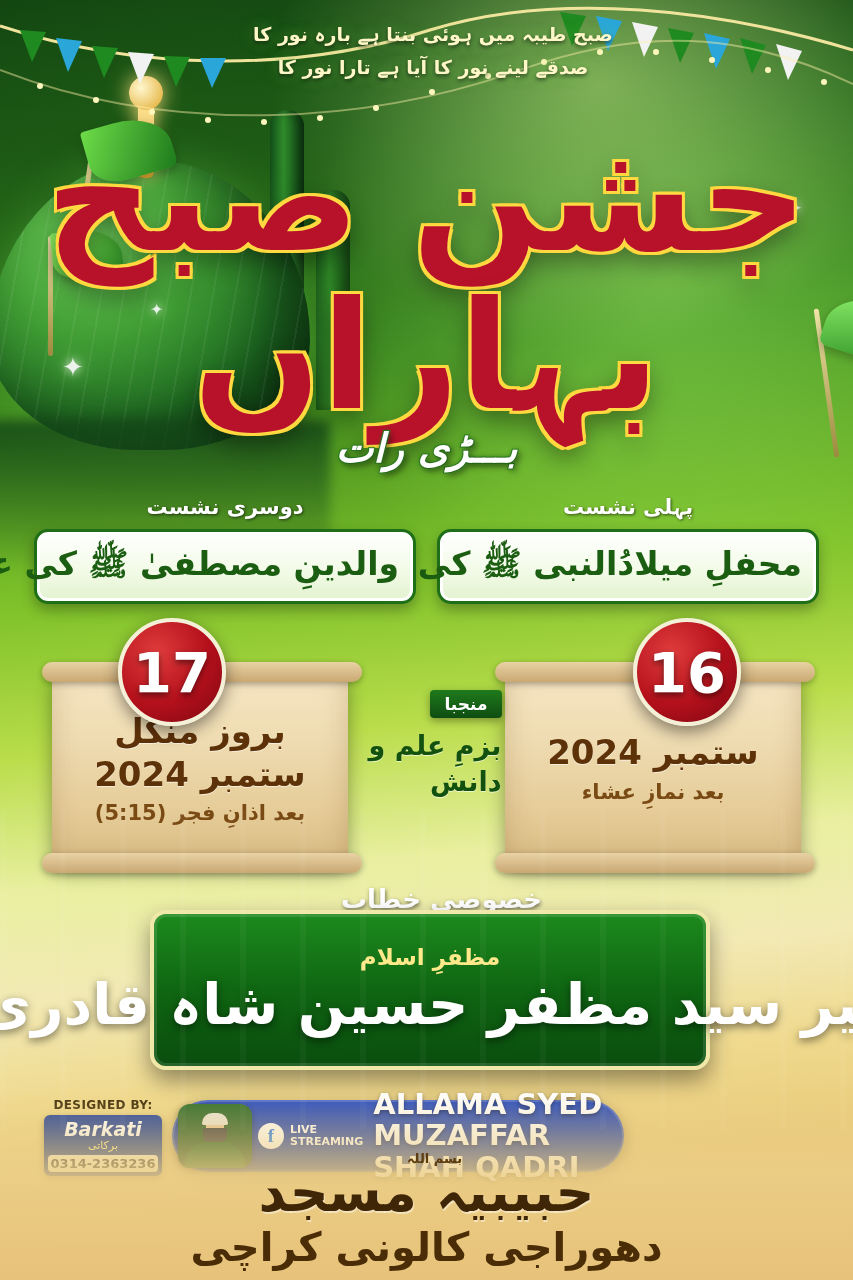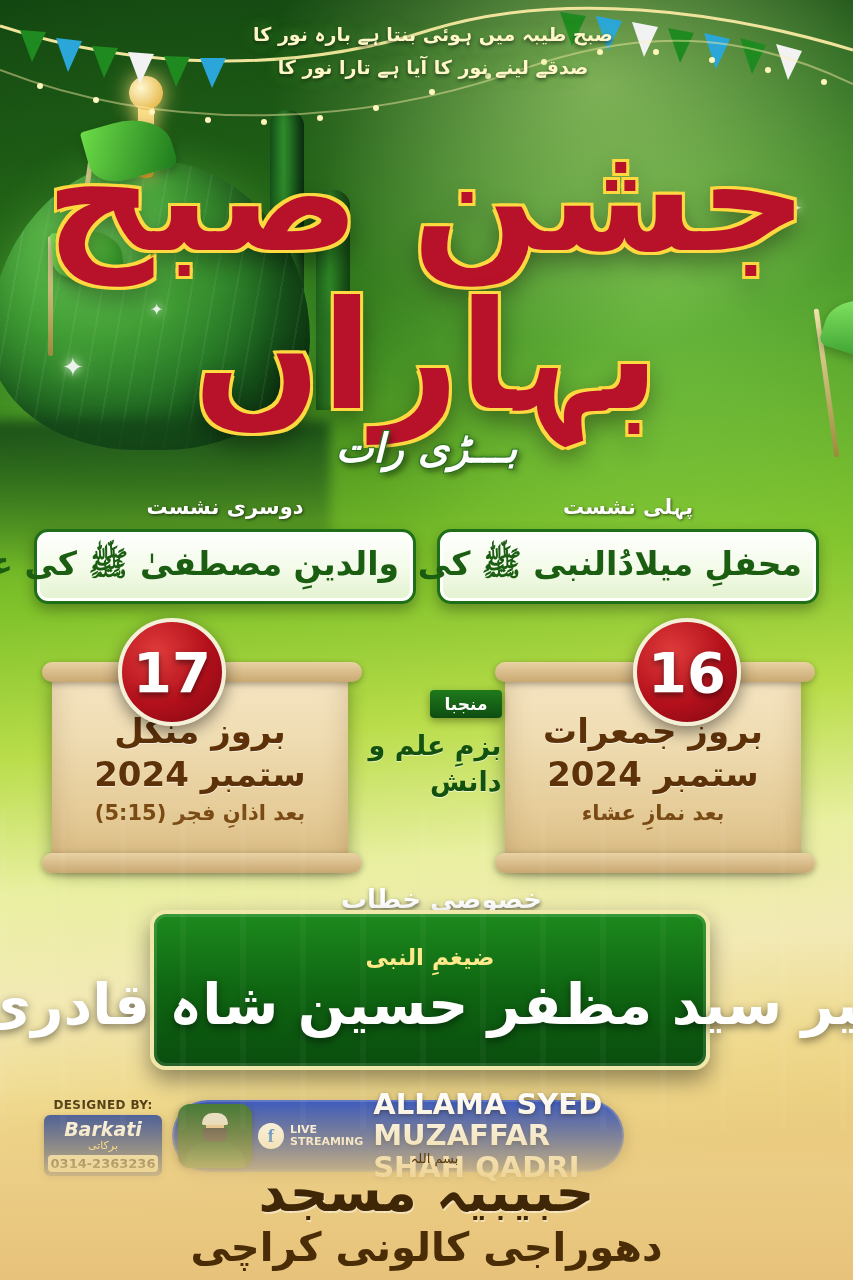--- a/index.html
+++ b/index.html
@@ -291,21 +291,21 @@
   .live-name {
     font-size: 29px; font-weight: bold; color: #fff; line-height: 1.08;
     text-shadow: 0 2px 4px rgba(0,0,0,.45);
   }
 
   
   .footer {
     position: absolute; left: 0; right: 0; bottom: 10px; text-align: center;
   }
   .footer-crest {
-    font-size: 13px; font-weight: normal; color: #5c3c0c; margin-bottom: -4px; padding-left: 16px;
+    font-size: 13px; font-weight: bold; color: #5c3c0c; margin-bottom: -4px; padding-left: 16px;
   }
   .footer-name {
     font-size: 54px; font-weight: bold; color: #3e2606;
     text-shadow: 1px 2px 0 rgba(255,255,255,.45);
     line-height: 1.15;
   }
   .footer-sub { font-size: 40px; font-weight: bold; color: #4a2d07; }
 
   .sand {
     position: absolute; left: 0; right: 0; bottom: 0; height: 190px;
@@ -410,21 +410,20 @@
       <div class="plaque">
         <div class="plaque-text rtl">والدینِ مصطفیٰ ﷺ کی عظمت و شان</div>
       </div>
     </div>
   </div>
 
   <div class="dates">
 
     <div class="scroll right">
       <div class="scroll-inner rtl">
-        <div class="scroll-main">بروز جمعرات</div>
         <div class="scroll-main">ستمبر 2024</div>
         <div class="scroll-sub">بعد نمازِ عشاء</div>
       </div>
     </div>
     <div class="daybadge b16">16</div>
 
     <div class="scroll left">
       <div class="scroll-inner rtl">
         <div class="scroll-main">بروز منگل</div>
         <div class="scroll-main">ستمبر 2024</div>
@@ -434,21 +433,21 @@
     <div class="daybadge b17">17</div>
 
     <div class="mid-ribbon rtl">
       <span class="ribbon-tag">منجبا</span>
       <div class="mid-text">بزمِ علم و دانش</div>
     </div>
   </div>
 
   <div class="khitab rtl">خصوصی خطاب</div>
   <div class="speaker-panel">
-    <div class="speaker-pre rtl">ضیغمِ النبی</div>
+    <div class="speaker-pre rtl">مظفرِ اسلام</div>
     <div class="speaker-name rtl">پیر سید مظفر حسین شاہ قادری</div>
   </div>
 
   <div class="designer">
     <div class="label">DESIGNED BY:</div>
     <div class="card">
       <div class="brand">Barkati</div>
       <div class="brand-ur rtl">برکاتی</div>
       <div class="phone">0314-2363236</div>
     </div>

